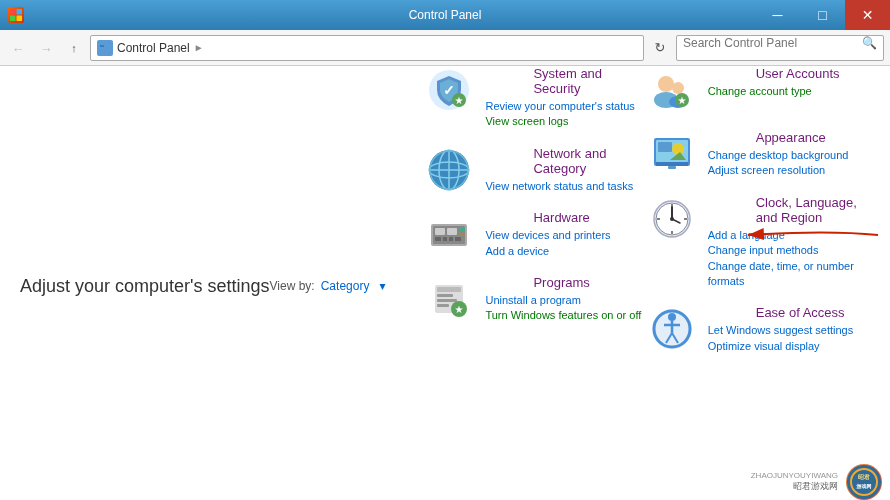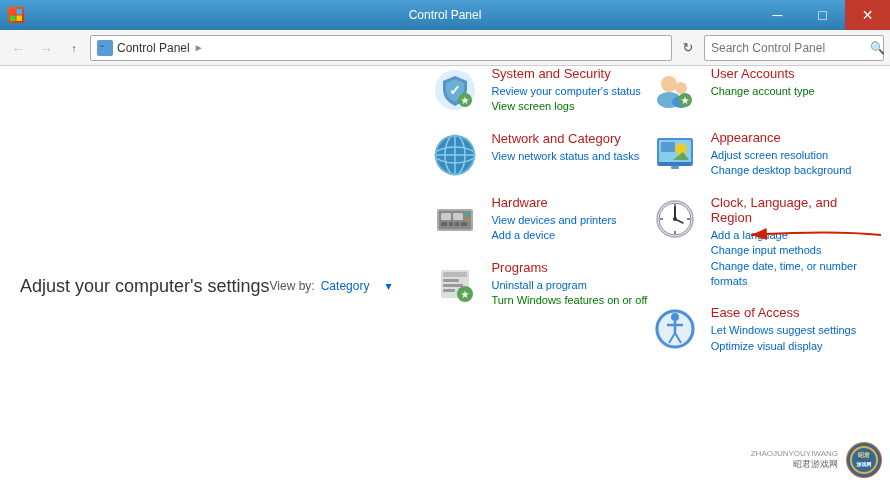--- a/index.html
+++ b/index.html
@@ -112,26 +112,26 @@
       border: none;
       background: transparent;
       cursor: pointer;
       display: flex;
       align-items: center;
       justify-content: center;
       color: #555;
       font-size: 13px;
     }
     .search-box {
-      width: 180px;
+      width: 208px;
       height: 26px;
       border: 1px solid #aaa;
       border-radius: 2px;
       display: flex;
-      align-items: center;
+      align-items: flex-start;
       background: white;
       padding: 0 6px;
       gap: 4px;
     }
     .search-box input {
       border: none;
       outline: none;
       flex: 1;
       font-size: 12px;
       color: #aaa;
@@ -162,21 +162,21 @@
       align-items: center;
       gap: 6px;
       font-size: 12px;
       color: #555;
     }
     .view-by-dropdown {
       color: #0066cc;
       cursor: pointer;
       display: flex;
       align-items: center;
-      gap: 16px;
+      gap: 10px;
     }
 
     
     .categories {
       display: flex;
       padding: 0 20px;
       gap: 0;
       flex: 1;
     }
     .categories-col {
@@ -195,39 +195,40 @@
       width: 48px;
       height: 48px;
       flex-shrink: 0;
       display: flex;
       align-items: center;
       justify-content: center;
     }
     .category-text { flex: 1; }
     .category-title {
       font-size: 13px;
-      color: #b91c1c;
+      color: #701a75;
       font-weight: 400;
       text-decoration: none;
       display: block;
       margin-bottom: 3px;
+      margin-left: 48px;
     }
     .category-link {
       display: block;
       font-size: 11px;
       color: #0066cc;
       text-decoration: none;
       line-height: 1.4;
     }
     .category-link.green { color: #007700; }
 
     
     .watermark {
       position: fixed;
-      bottom: 22px;
+      bottom: 0;
       right: 8px;
       display: flex;
       align-items: center;
       gap: 4px;
       opacity: 0.9;
     }
     .watermark-circle {
       width: 36px;
       height: 36px;
       border-radius: 50%;
@@ -406,22 +407,22 @@
             <rect x="6" y="8" width="32" height="22" rx="1" fill="#87ceeb"></rect>
             <rect x="6" y="30" width="32" height="4" fill="#3a7abf"></rect>
             <rect x="18" y="34" width="8" height="3" rx="1" fill="#5a9bcc"></rect>
             <rect x="8" y="10" width="14" height="10" rx="1" fill="#3a7abf" opacity="0.6"></rect>
             <circle cx="28" cy="17" r="6" fill="#ffcc00" opacity="0.8"></circle>
             <path d="M20 28 L30 20 L36 28 Z" fill="#5a9b3a" opacity="0.8"></path>
           </svg>
         </div>
         <div class="category-text">
           <span class="category-title">Appearance</span>
+          <span class="category-link">Change desktop background</span>
           <span class="category-link">Adjust screen resolution</span>
-          <span class="category-link">Change desktop background</span>
         </div>
       </div>
 
       <div class="category-item" style="position:relative;">
         <div class="category-icon">
           <svg width="44" height="44" viewBox="0 0 44 44">
             <circle cx="22" cy="22" r="18" fill="#ddeeff" stroke="#aab" stroke-width="1.5"></circle>
             <circle cx="22" cy="22" r="16" fill="white" stroke="#889" stroke-width="1"></circle>
             <line x1="22" y1="22" x2="22" y2="10" stroke="#333" stroke-width="2" stroke-linecap="round"></line>
             <line x1="22" y1="22" x2="30" y2="26" stroke="#333" stroke-width="1.5" stroke-linecap="round"></line>

